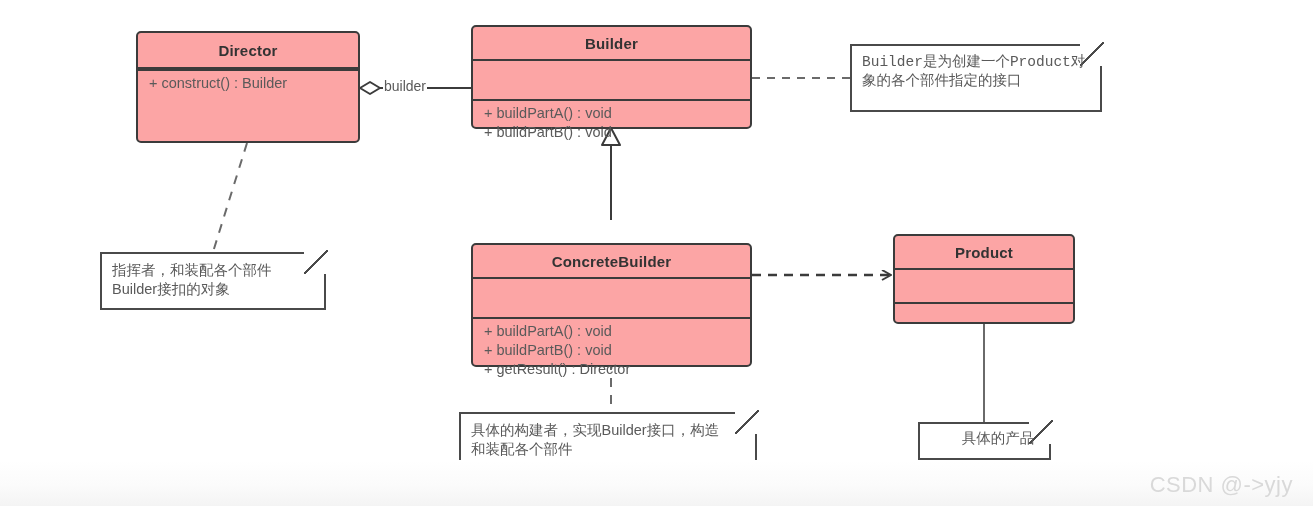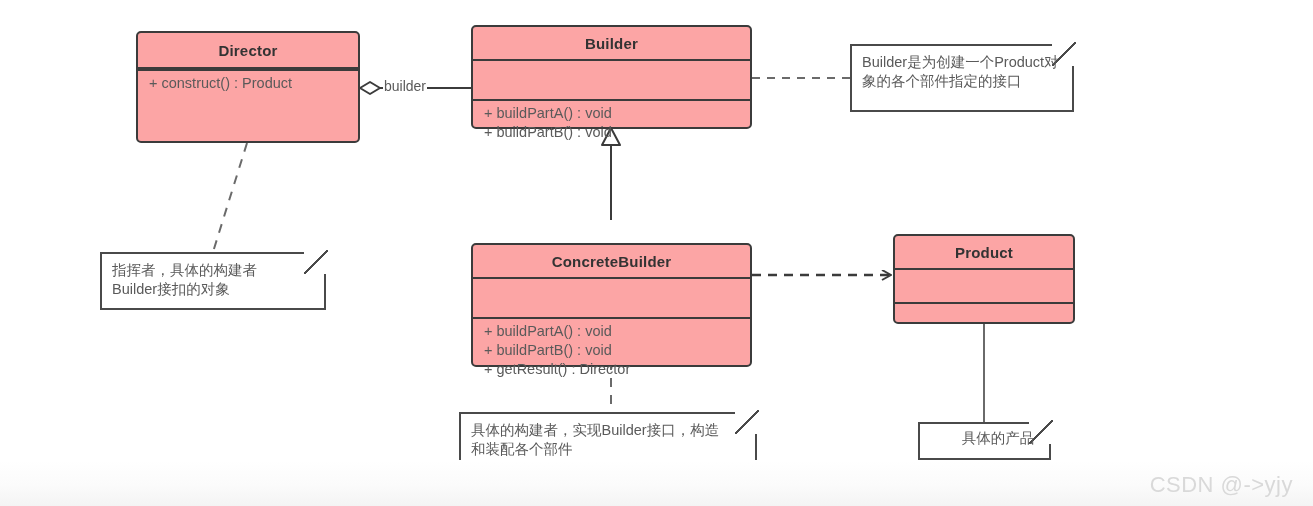--- a/index.html
+++ b/index.html
@@ -187,21 +187,21 @@
 
     
     <line x1="984" y1="324" x2="984" y2="422" stroke="#6a6a6a" stroke-width="2"></line>
   </svg>
 
   <div class="uml-class" style="left:136px; top:31px; width:224px; height:112px;">
     <div class="cls-title" style="height:34px;">Director</div>
     <div class="cls-divider"></div>
     <div class="cls-divider"></div>
     <div class="cls-section" style="height:36px;">
-      <div class="cls-row">+ construct()  : Product</div>
+      <div class="cls-row">+ construct()  : Builder</div>
     </div>
   </div>
 
   <div class="uml-class" style="left:471px; top:25px; width:281px; height:104px;">
     <div class="cls-title" style="height:32px;">Builder</div>
     <div class="cls-divider"></div>
     <div class="cls-section empty" style="height:38px;"></div>
     <div class="cls-divider"></div>
     <div class="cls-section" style="height:30px;">
       <div class="cls-row">+ buildPartA() : void</div>
@@ -224,31 +224,31 @@
   <div class="uml-class" style="left:893px; top:234px; width:182px; height:90px;">
     <div class="cls-title" style="height:32px;">Product</div>
     <div class="cls-divider"></div>
     <div class="cls-section empty" style="height:32px;"></div>
     <div class="cls-divider"></div>
     <div class="cls-section empty" style="height:20px;"></div>
   </div>
 
   <div class="edge-label" style="left:383px; top:78px;">builder</div>
 
-  <div class="uml-note" style="left:850px; top:44px; width:224px; height:68px;">
+  <div class="uml-note" style="left:850px; top:44px; width:252px; height:68px;font-family:Liberation Mono, monospace;">
     <div class="note-body"></div>
     <div class="note-fold"></div>
     <div class="note-text">Builder是为创建一个Product对
 象的各个部件指定的接口</div>
   </div>
 
   <div class="uml-note" style="left:100px; top:252px; width:226px; height:58px;">
     <div class="note-body"></div>
     <div class="note-fold"></div>
-    <div class="note-text">指挥者，具体的构建者
+    <div class="note-text">指挥者，和装配各个部件
 Builder接扣的对象</div>
   </div>
 
   <div class="uml-note" style="left:459px; top:412px; width:298px; height:62px;">
     <div class="note-body"></div>
     <div class="note-fold"></div>
     <div class="note-text">具体的构建者，实现Builder接口，构造
 和装配各个部件</div>
   </div>
 

